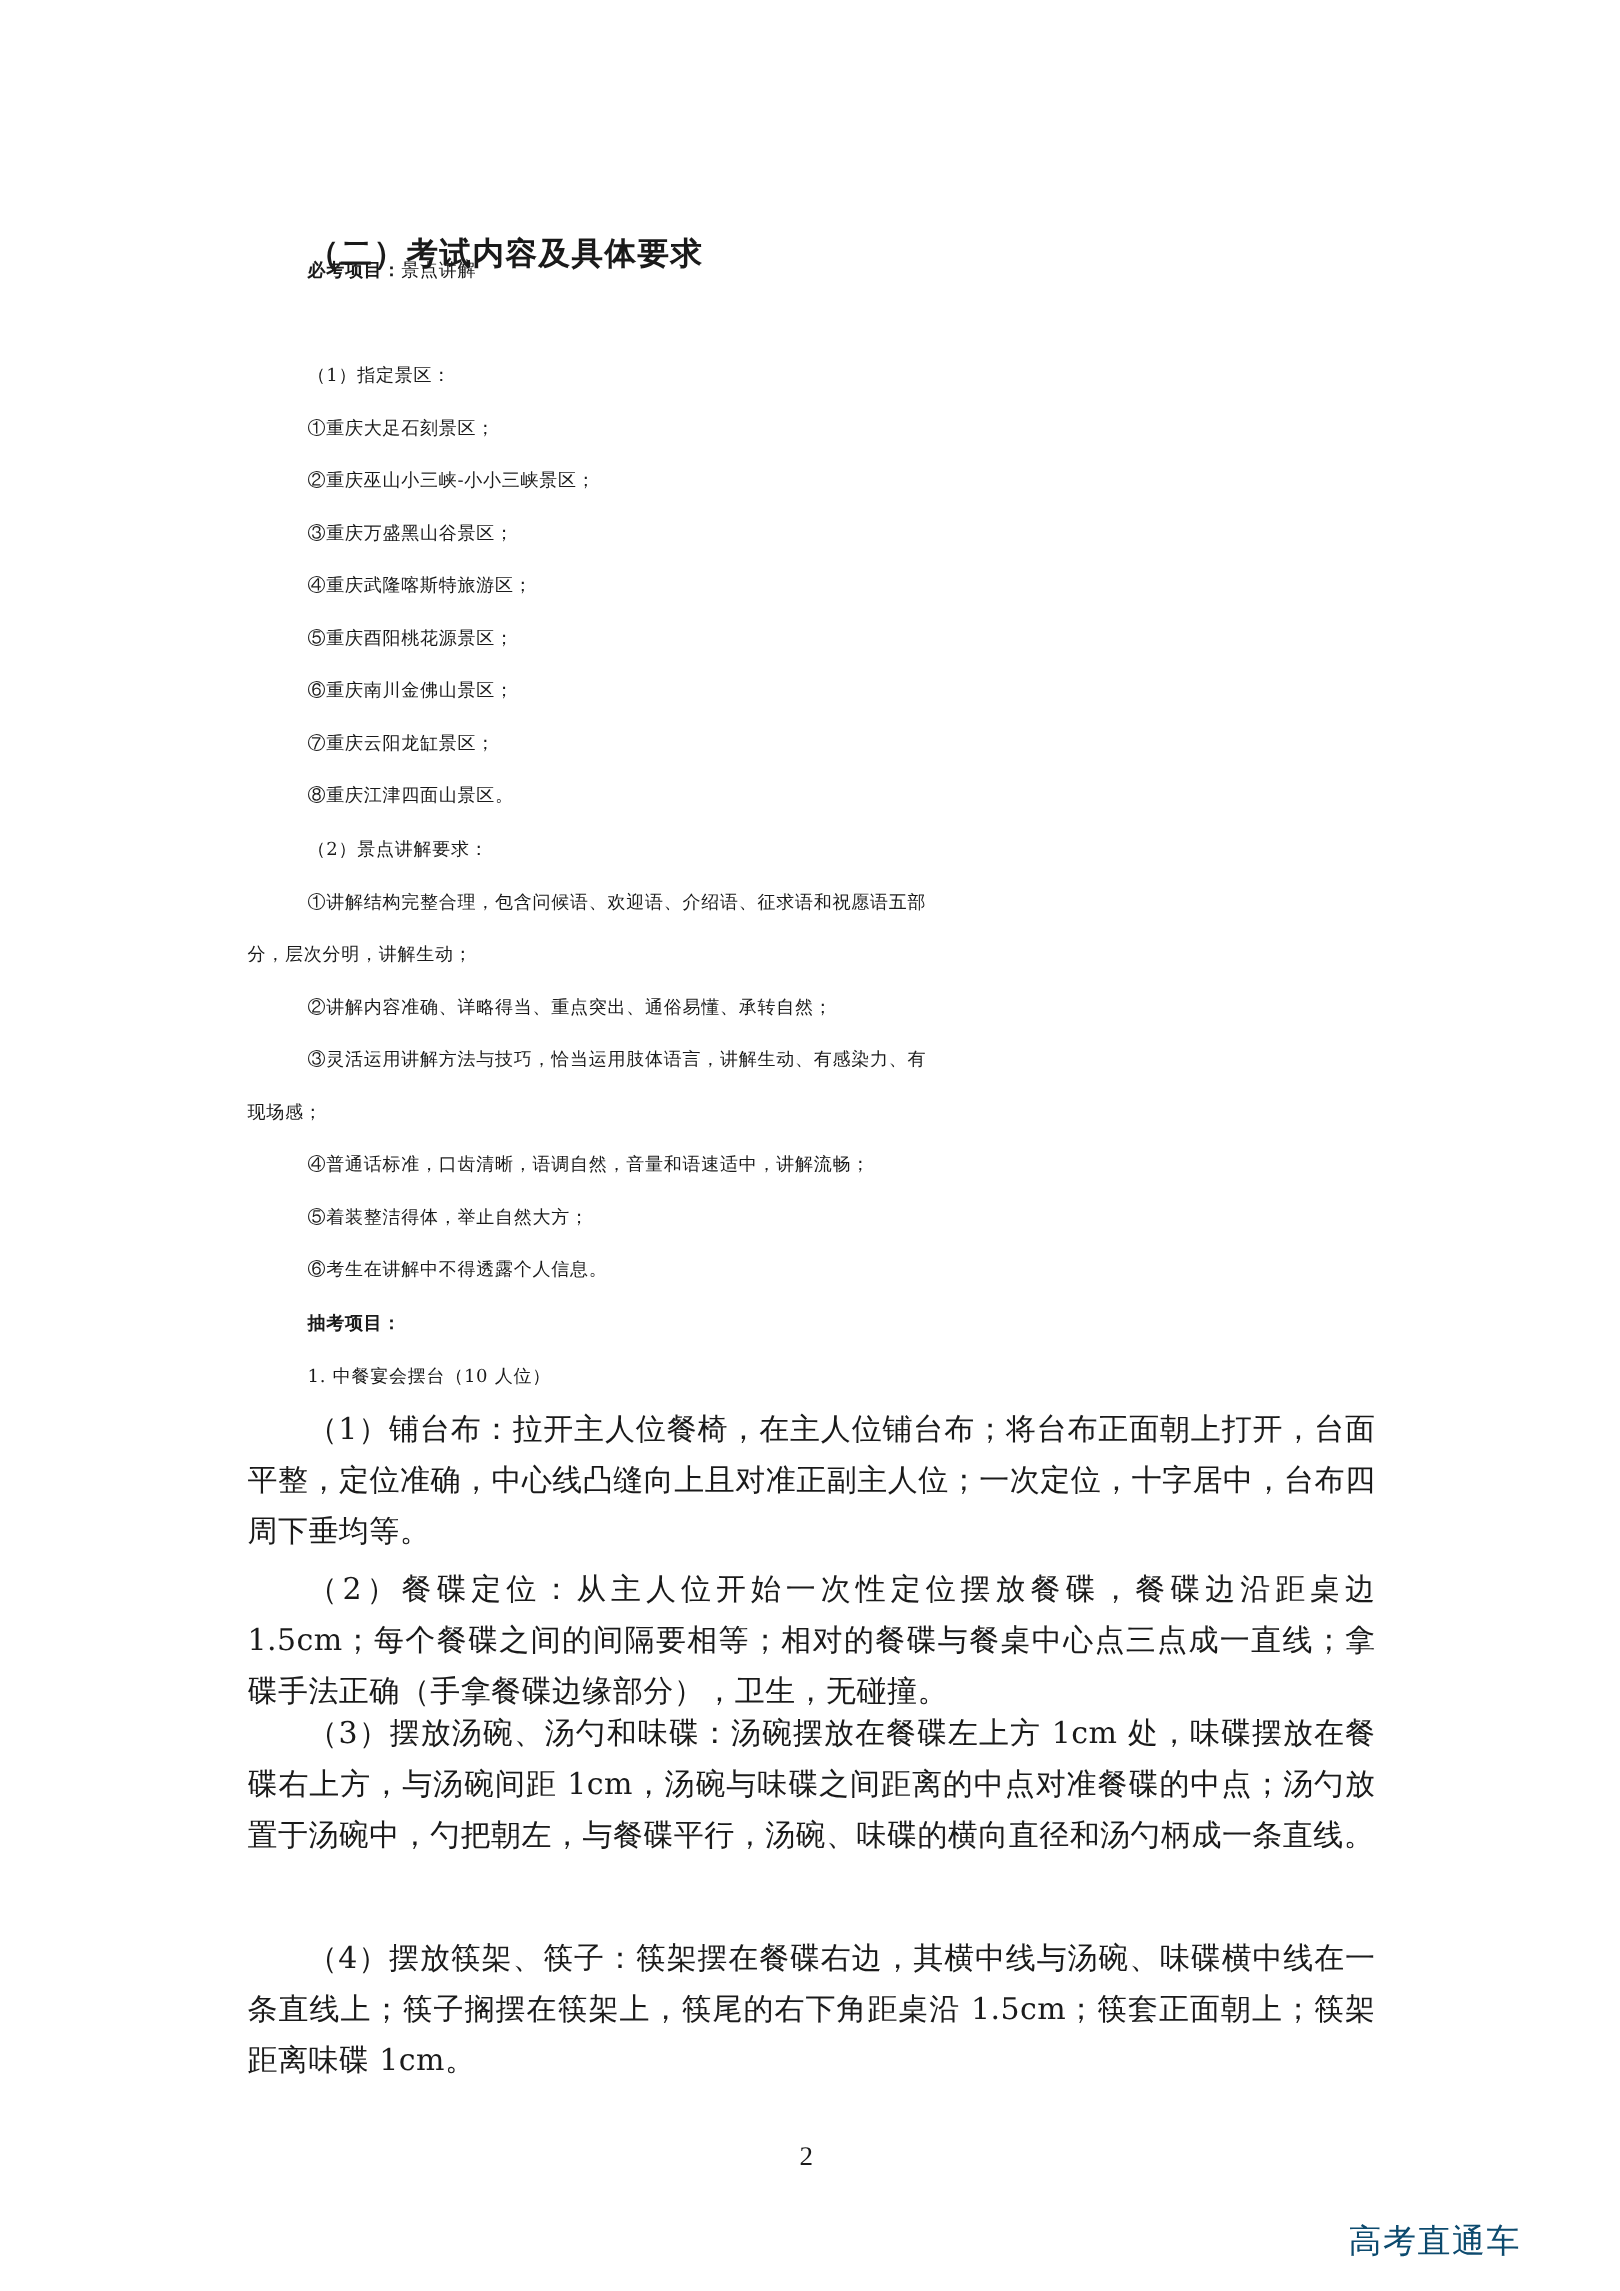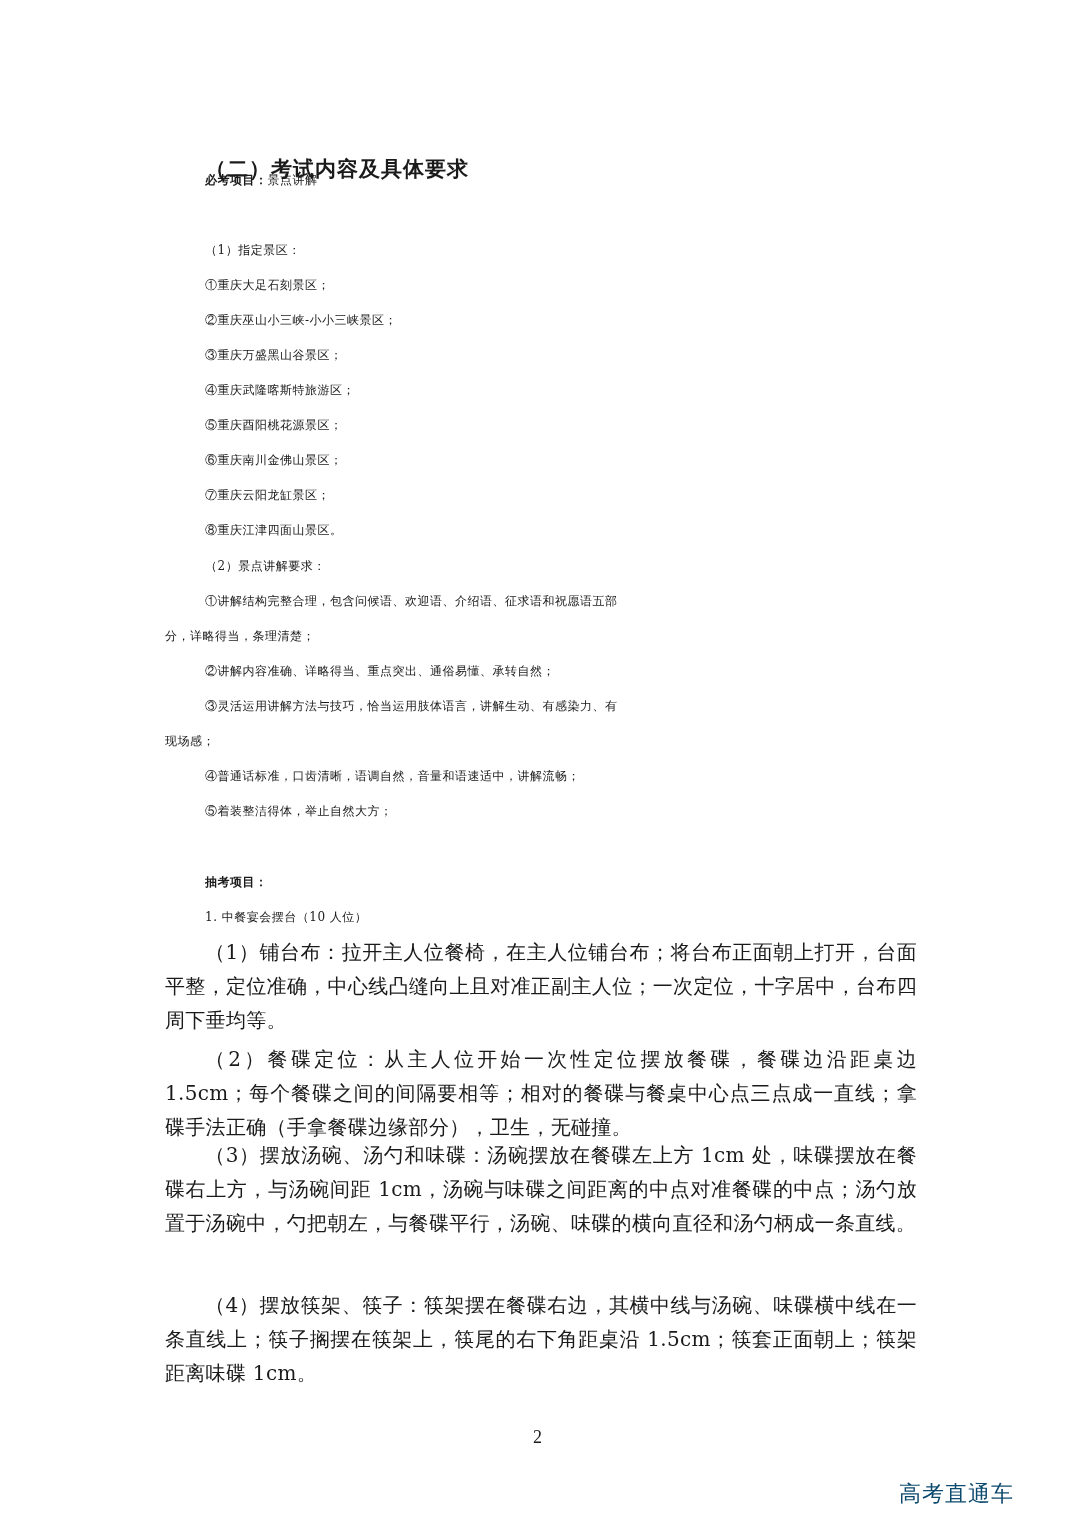--- a/index.html
+++ b/index.html
@@ -79,29 +79,30 @@
   <div class="line indent" style="top:342px;">③重庆万盛黑山谷景区；</div>
   <div class="line indent" style="top:377px;">④重庆武隆喀斯特旅游区；</div>
   <div class="line indent" style="top:412px;">⑤重庆酉阳桃花源景区；</div>
   <div class="line indent" style="top:447px;">⑥重庆南川金佛山景区；</div>
   <div class="line indent" style="top:482px;">⑦重庆云阳龙缸景区；</div>
   <div class="line indent" style="top:517px;">⑧重庆江津四面山景区。</div>
 
   <div class="line indent" style="top:553px;">（2）景点讲解要求：</div>
 
   <div class="line indent" style="top:588px;">①讲解结构完整合理，包含问候语、欢迎语、介绍语、征求语和祝愿语五部</div>
-  <div class="line left" style="top:623px;">分，详略得当，条理清楚；</div>
+  <div class="line left" style="top:623px;">分，层次分明，讲解生动；</div>
 
   <div class="line indent" style="top:658px;">②讲解内容准确、详略得当、重点突出、通俗易懂、承转自然；</div>
 
   <div class="line indent" style="top:693px;">③灵活运用讲解方法与技巧，恰当运用肢体语言，讲解生动、有感染力、有</div>
   <div class="line left" style="top:728px;">现场感；</div>
 
   <div class="line indent" style="top:798px;">⑤着装整洁得体，举止自然大方；</div>
   <div class="line indent" style="top:763px;">④普通话标准，口齿清晰，语调自然，音量和语速适中，讲解流畅；</div>
+  <div class="line indent" style="top:833px;">⑥考生在讲解中不得透露个人信息。</div>
 
   <div class="line indent bold" style="top:869px;">抽考项目：</div>
 
   <div class="line indent" style="top:904px;">1. 中餐宴会摆台（10 人位）</div>
 
   <div class="justify-wrap" style="top:935px;">（1）铺台布：拉开主人位餐椅，在主人位铺台布；将台布正面朝上打开，台面平整，定位准确，中心线凸缝向上且对准正副主人位；一次定位，十字居中，台布四周下垂均等。</div>
 
   <div class="justify-wrap" style="top:1042px;">（2）餐碟定位：从主人位开始一次性定位摆放餐碟，餐碟边沿距桌边 1.5cm；每个餐碟之间的间隔要相等；相对的餐碟与餐桌中心点三点成一直线；拿碟手法正确（手拿餐碟边缘部分），卫生，无碰撞。</div>
 
   <div class="justify-wrap" style="top:1138px;">（3）摆放汤碗、汤勺和味碟：汤碗摆放在餐碟左上方 1cm 处，味碟摆放在餐碟右上方，与汤碗间距 1cm，汤碗与味碟之间距离的中点对准餐碟的中点；汤勺放置于汤碗中，勺把朝左，与餐碟平行，汤碗、味碟的横向直径和汤勺柄成一条直线。</div>

